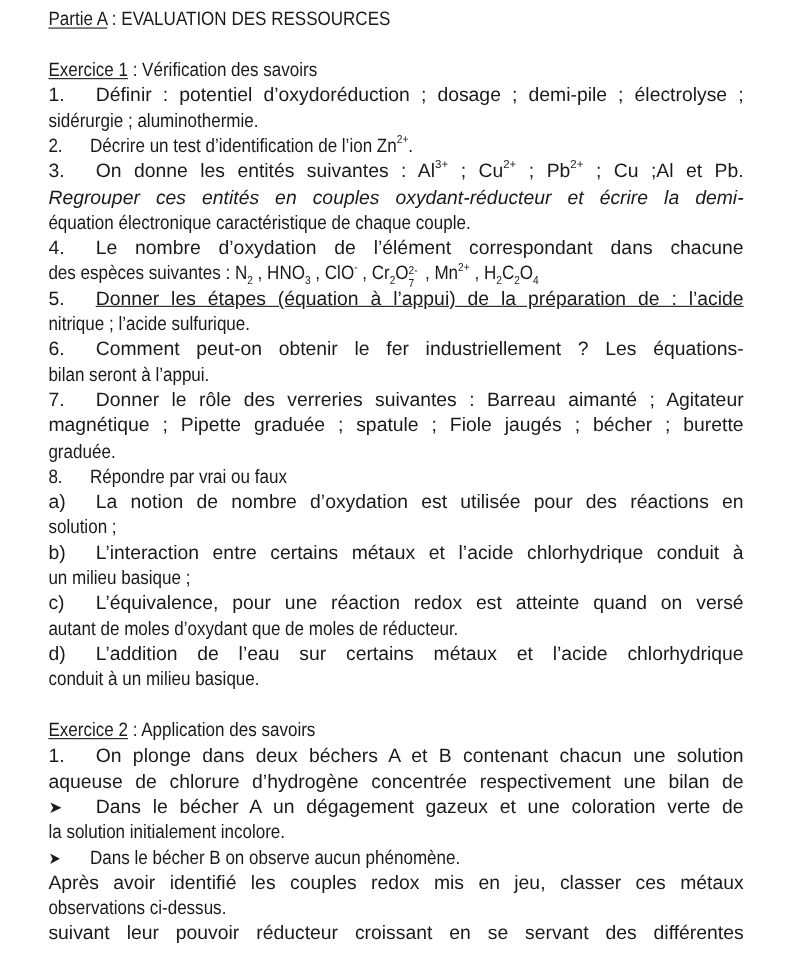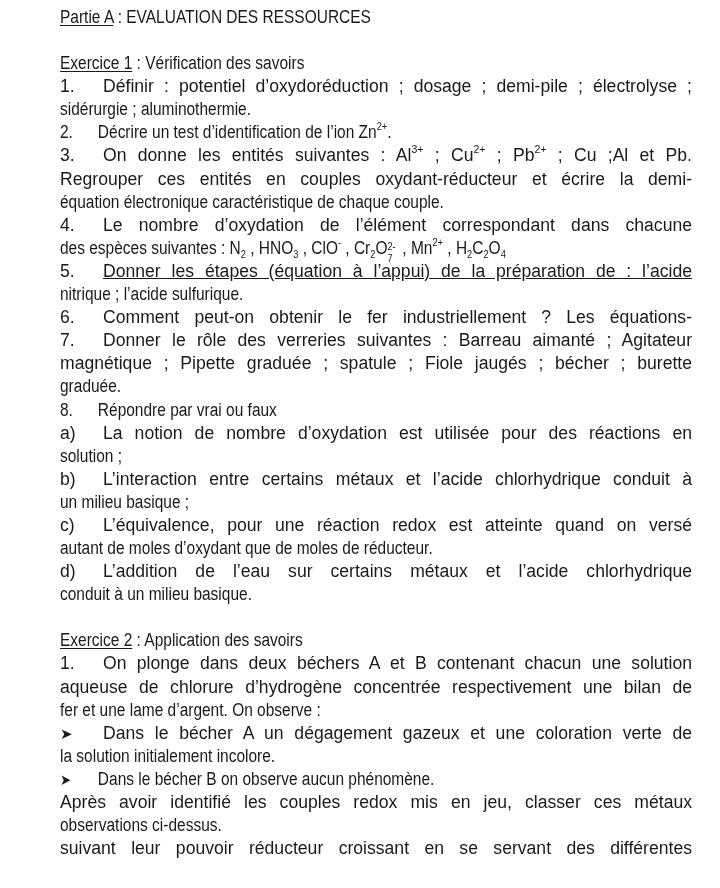--- a/index.html
+++ b/index.html
@@ -1,18 +1,18 @@
 <!DOCTYPE html>
 <html><head>
 <meta charset="utf-8">
 <style>
   html, body { margin: 0; padding: 0; background: #ffffff; }
   body { width: 720px; height: 888px; overflow: hidden; position: relative; }
   .page {
-    position: absolute; left: 60px; top: 6px; width: 632px;
+    position: absolute; left: 44px; top: 6px; width: 632px;
     font-family: "Liberation Sans", sans-serif;
     font-size: 17.6px; line-height: 23.1px; color: #1a1a1a;
   }
   .line { white-space: nowrap; height: 23.1px; position: relative; }
   .gap { height: 23px; }
   .u { text-decoration: underline; text-decoration-thickness: 1px; text-underline-offset: 2px; }
   .num { display: inline-block; width: 43px; }
   .bullet { display: inline-block; width: 43px; font-size: 15px; }
   sup { font-size: 10.5px; vertical-align: 8px; line-height: 0; }
   sub { font-size: 10.5px; vertical-align: -4px; line-height: 0; }
@@ -36,37 +36,38 @@
       <span class="squeeze" style="white-space: normal; display: block; width: 632px; text-align: justify; text-align-last: justify;"><span class="num">1.</span><span>Définir : potentiel d’oxydoréduction ; dosage ; demi-pile ; électrolyse ;</span></span>
     </div>
   <div class="line"><span class="squeeze" style="white-space: nowrap; transform: scaleX(0.88);"><span>sidérurgie ; aluminothermie.</span></span></div>
 
   <div class="line"><span class="squeeze" style="white-space: nowrap; transform: scaleX(0.88);"><span class="num">2.</span><span>Décrire un test d’identification de l’ion Zn</span><sup>2+</sup><span>.</span></span></div>
 
   <div class="line">
       <span class="squeeze" style="white-space: normal; display: block; width: 632px; text-align: justify; text-align-last: justify;"><span class="num">3.</span><span>On donne les entités suivantes : </span> <span>Al</span><sup>3+</sup><span> ; </span> <span>Cu</span><sup>2+</sup><span> ; </span> <span>Pb</span><sup>2+</sup><span> ; </span> <span>Cu ;Al  et Pb.</span></span>
     </div>
   <div class="line">
-      <span class="squeeze" style="white-space: normal; display: block; width: 632px; text-align: justify; text-align-last: justify;"><span>Regrouper ces entités en couples oxydant-réducteur et écrire la demi-</span></span>
+      <span class="squeeze" style="white-space: normal; display: block; width: 632px; text-align: justify; text-align-last: justify; font-style: italic;"><span>Regrouper ces entités en couples oxydant-réducteur et écrire la demi-</span></span>
     </div>
   <div class="line"><span class="squeeze" style="white-space: nowrap; transform: scaleX(0.88);"><span>équation électronique caractéristique de chaque couple.</span></span></div>
 
   <div class="line">
       <span class="squeeze" style="white-space: normal; display: block; width: 632px; text-align: justify; text-align-last: justify;"><span class="num">4.</span><span>Le nombre d’oxydation de l’élément correspondant  dans chacune</span></span>
     </div>
   <div class="line"><span class="squeeze" style="white-space: nowrap; transform: scaleX(0.88);"><span>des espèces suivantes : </span><span>N</span><sub>2</sub><span> , </span><span>HNO</span><sub>3</sub><span> , </span><span>ClO</span><sup>-</sup><span> , </span><span>Cr</span><sub>2</sub><span>O</span><span style="display:inline-block;position:relative;width:12px;height:10px;"><sup style="position:absolute;left:0;top:2px;">2-</sup><sub style="position:absolute;left:0;top:14px;">7</sub></span><span> , </span><span>Mn</span><sup>2+</sup><span> , </span><span>H</span><sub>2</sub><span>C</span><sub>2</sub><span>O</span><sub>4</sub></span></div>
 
   <div class="line">
       <span class="squeeze" style="white-space: normal; display: block; width: 632px; text-align: justify; text-align-last: justify; text-decoration: underline;"><span class="num">5.</span><span>Donner les étapes (équation à l’appui) de la préparation de : l’acide</span></span>
     </div>
   <div class="line"><span class="squeeze" style="white-space: nowrap; transform: scaleX(0.88);"><span>nitrique ; l’acide sulfurique.</span></span></div>
 
   <div class="line">
       <span class="squeeze" style="white-space: normal; display: block; width: 632px; text-align: justify; text-align-last: justify;"><span class="num">6.</span><span>Comment peut-on obtenir le fer industriellement ? Les équations-</span></span>
     </div>
+  <div class="line"><span class="squeeze" style="white-space: nowrap; transform: scaleX(0.88);"><span>bilan seront à l’appui.</span></span></div>
 
   <div class="line">
       <span class="squeeze" style="white-space: normal; display: block; width: 632px; text-align: justify; text-align-last: justify;"><span class="num">7.</span><span>Donner le rôle des verreries suivantes : Barreau aimanté ; Agitateur</span></span>
     </div>
   <div class="line">
       <span class="squeeze" style="white-space: normal; display: block; width: 632px; text-align: justify; text-align-last: justify;"><span>magnétique ;  Pipette  graduée ;  spatule ;  Fiole  jaugés ;  bécher ;  burette</span></span>
     </div>
   <div class="line"><span class="squeeze" style="white-space: nowrap; transform: scaleX(0.88);"><span>graduée.</span></span></div>
 
   <div class="line"><span class="squeeze" style="white-space: nowrap; transform: scaleX(0.88);"><span class="num">8.</span><span>Répondre par vrai ou faux</span></span></div>
@@ -92,21 +93,20 @@
 
   <div class="line"><span class="squeeze" style="white-space: nowrap; transform: scaleX(0.88);">
     <span class="u">Exercice 2</span><span> : Application des savoirs</span>
   </span></div>
   <div class="line">
       <span class="squeeze" style="white-space: normal; display: block; width: 632px; text-align: justify; text-align-last: justify;"><span class="num">1.</span><span>On plonge dans deux béchers A et B contenant chacun une solution</span></span>
     </div>
   <div class="line">
       <span class="squeeze" style="white-space: normal; display: block; width: 632px; text-align: justify; text-align-last: justify;"><span>aqueuse de chlorure d’hydrogène concentrée respectivement une bilan de</span></span>
     </div>
-  <div class="line"><span class="squeeze" style="white-space: nowrap; transform: scaleX(0.88);"><span>fer et une lame d’argent. On observe :</span></span></div>
 
   <div class="line">
       <span class="squeeze" style="white-space: normal; display: block; width: 632px; text-align: justify; text-align-last: justify;"><span class="bullet">➤</span><span>Dans le bécher A un dégagement gazeux et une coloration verte de</span></span>
     </div>
   <div class="line"><span class="squeeze" style="white-space: nowrap; transform: scaleX(0.88);"><span>la solution initialement incolore.</span></span></div>
   <div class="line"><span class="squeeze" style="white-space: nowrap; transform: scaleX(0.88);"><span class="bullet">➤</span><span>Dans le bécher  B on observe aucun phénomène.</span></span></div>
 
   <div class="line">
       <span class="squeeze" style="white-space: normal; display: block; width: 632px; text-align: justify; text-align-last: justify;"><span>Après avoir identifié les couples redox mis en jeu, classer ces métaux</span></span>
     </div>

